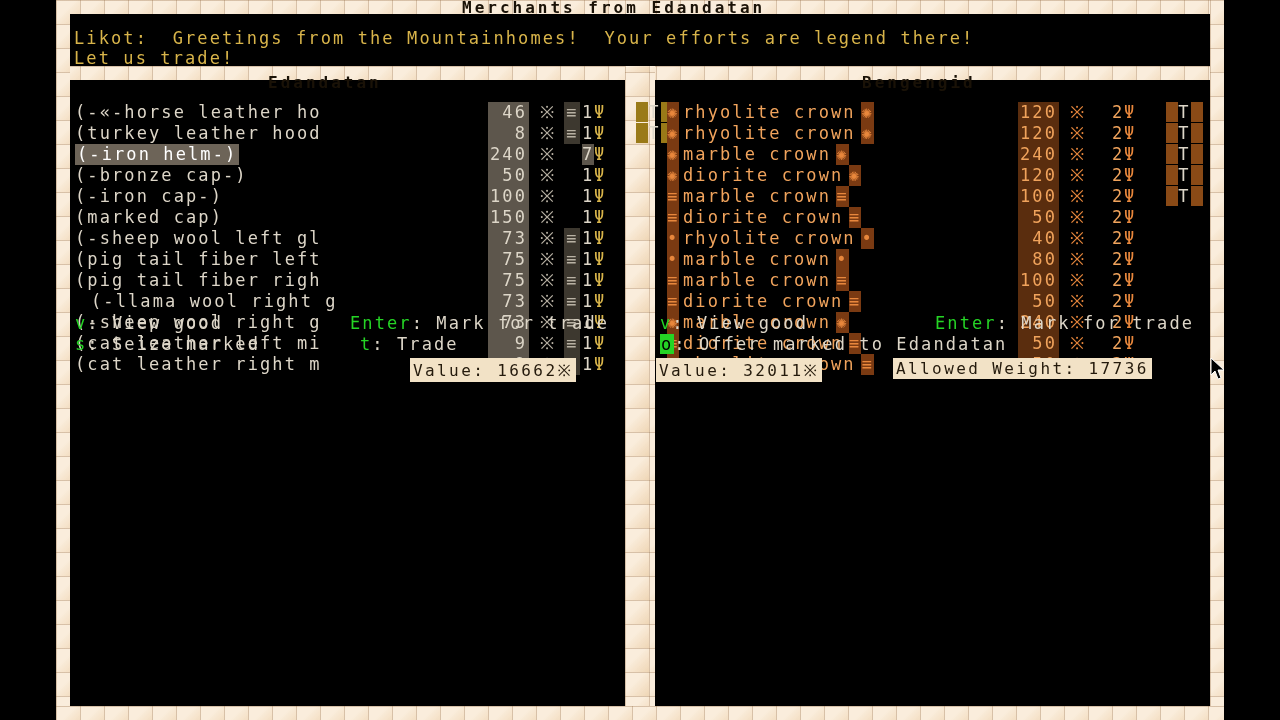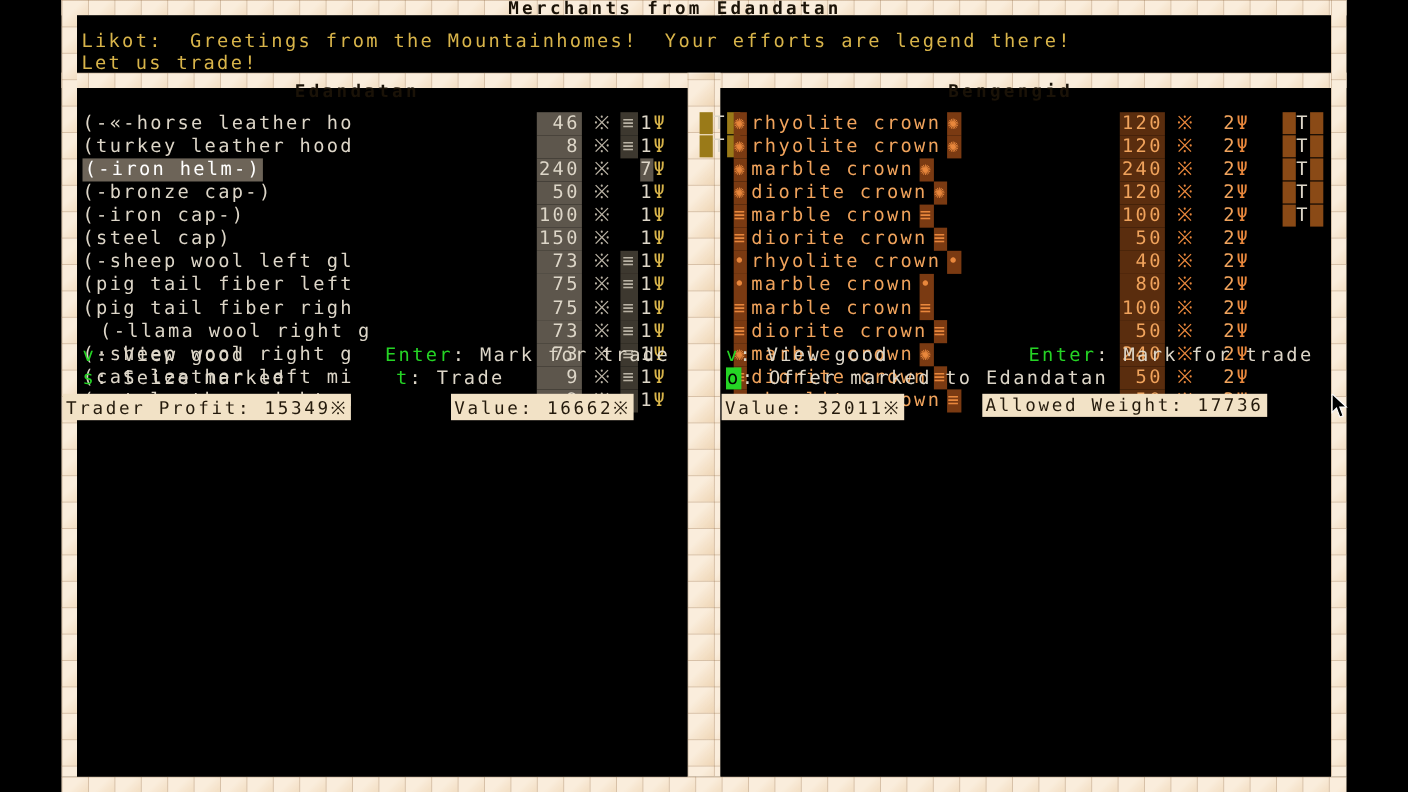--- a/index.html
+++ b/index.html
@@ -105,21 +105,21 @@
         <div class="rowline mono gold" style="left:524px;top:0;">Ψ</div>
       </div>
       <div style="position:absolute;left:0;top:84px;width:555px;height:21px;">
         <div class="rowline mono white" style="left:5px;top:0;">(-iron cap-)</div>
         <div class="rowline mono white" style="left:418px;top:0;background:#5d564c;padding:0 2px;">100</div>
         <div class="rowline mono grey" style="left:470px;top:0;">※</div>
         <div class="rowline mono white" style="left:512px;top:0;">1</div>
         <div class="rowline mono gold" style="left:524px;top:0;">Ψ</div>
       </div>
       <div style="position:absolute;left:0;top:105px;width:555px;height:21px;">
-        <div class="rowline mono white" style="left:5px;top:0;">(steel cap)</div>
+        <div class="rowline mono white" style="left:5px;top:0;">(marked cap)</div>
         <div class="rowline mono white" style="left:418px;top:0;background:#5d564c;padding:0 2px;">150</div>
         <div class="rowline mono grey" style="left:470px;top:0;">※</div>
         <div class="rowline mono white" style="left:512px;top:0;">1</div>
         <div class="rowline mono gold" style="left:524px;top:0;">Ψ</div>
       </div>
       <div style="position:absolute;left:0;top:126px;width:555px;height:21px;">
         <div class="rowline mono white" style="left:5px;top:0;">(-sheep wool left gl</div>
         <div class="rowline mono white" style="left:418px;top:0;background:#5d564c;padding:0 2px;"> 73</div>
         <div class="rowline mono grey" style="left:470px;top:0;">※</div>
         <div class="rowline mono grey" style="left:494px;top:0;background:#3d382f;padding:0 2px;">≡</div>
@@ -307,21 +307,20 @@
       <div class="rowline mono" style="left:5px;top:21px;"><span class="mono green">s</span><span class="white">: </span><span class="white">Seize marked</span></div>
       <div class="rowline mono" style="left:290px;top:21px;text-decoration:underline;"><span class="mono green">t</span><span class="white">: </span><span class="white">Trade</span></div>
     </div>
 
   <div id="right-cmds" style="position:absolute; left:655px; top:313px; width:555px;">
       <div class="rowline mono" style="left:5px;top:0px;"><span class="mono green">v</span><span class="white">: </span><span class="white">View good</span></div>
       <div class="rowline mono" style="left:280px;top:0px;"><span class="mono green">Enter</span><span class="white">: </span><span class="white">Mark for trade</span></div>
       <div class="rowline mono" style="left:5px;top:21px;"><span class="mono hlg" style="padding:0 1px;">o</span><span class="white">: </span><span class="white">Offer marked to Edandatan</span></div>
     </div>
 
-  <div class="statbar mono" style="left:57px; top:358px;"><span>Trader Profit:</span> <span>15349</span><span>※</span></div>
 
   <div class="statbar mono" style="left:410px; top:358px;"><span>Value:</span> <span>16662</span><span>※</span></div>
 
   <div class="statbar mono" style="left:656px; top:358px;"><span>Value:</span> <span>32011</span><span>※</span></div>
 
   <div class="statbar mono" style="left:893px; top:358px;"><span>Allowed Weight:</span> <span>17736</span></div>
 
   <svg class="cursor" style="left:1210px; top:358px;" viewBox="0 0 16 22">
     <polygon points="1,0 1,17 5,13 8,21 11,20 8,12 14,12" fill="#000" stroke="#fff" stroke-width="1"></polygon>
   </svg>

